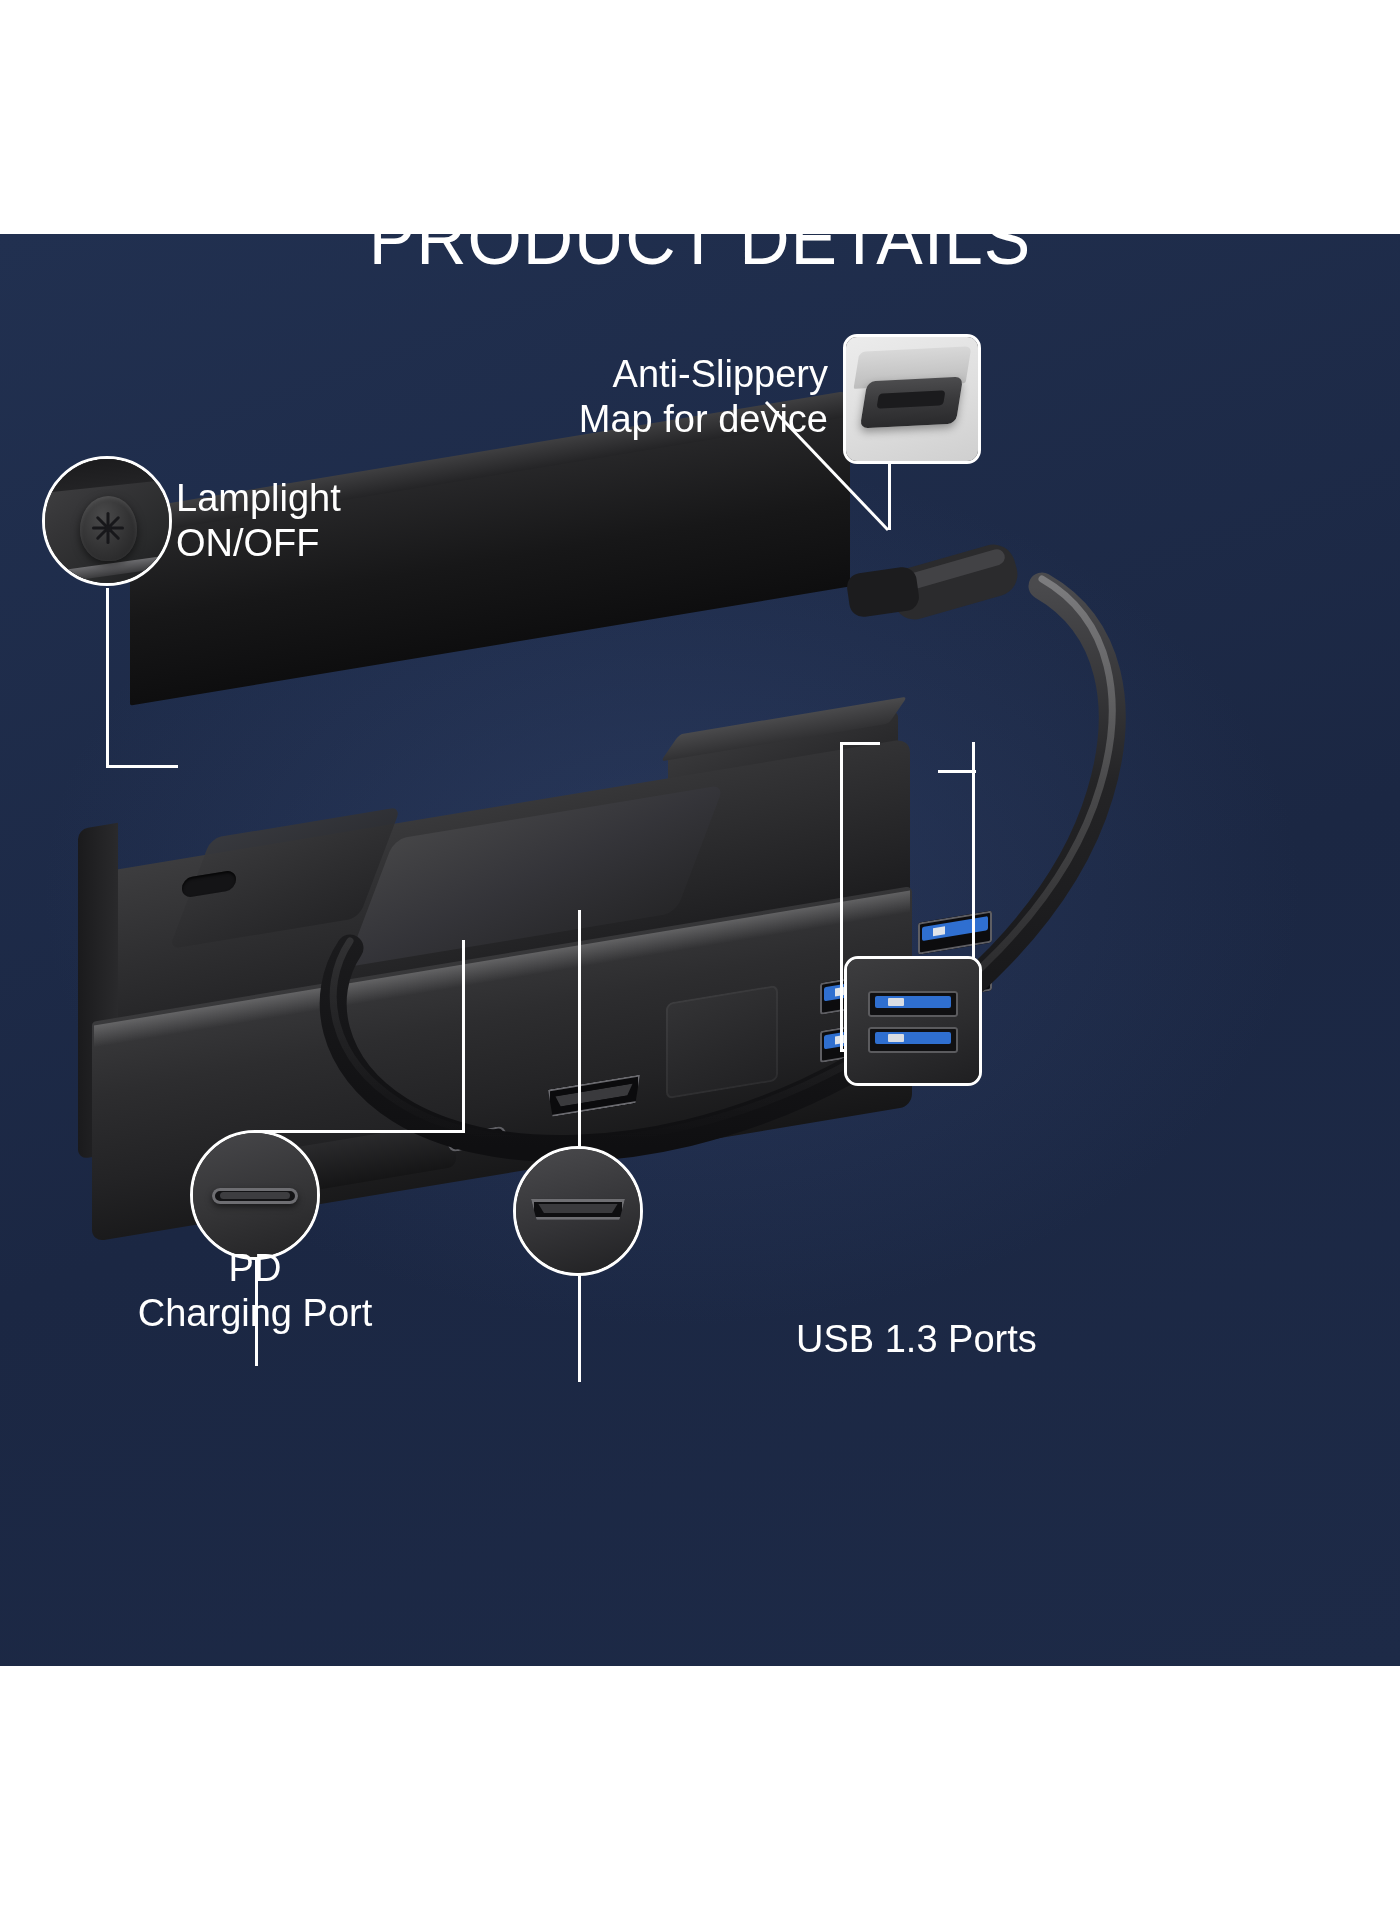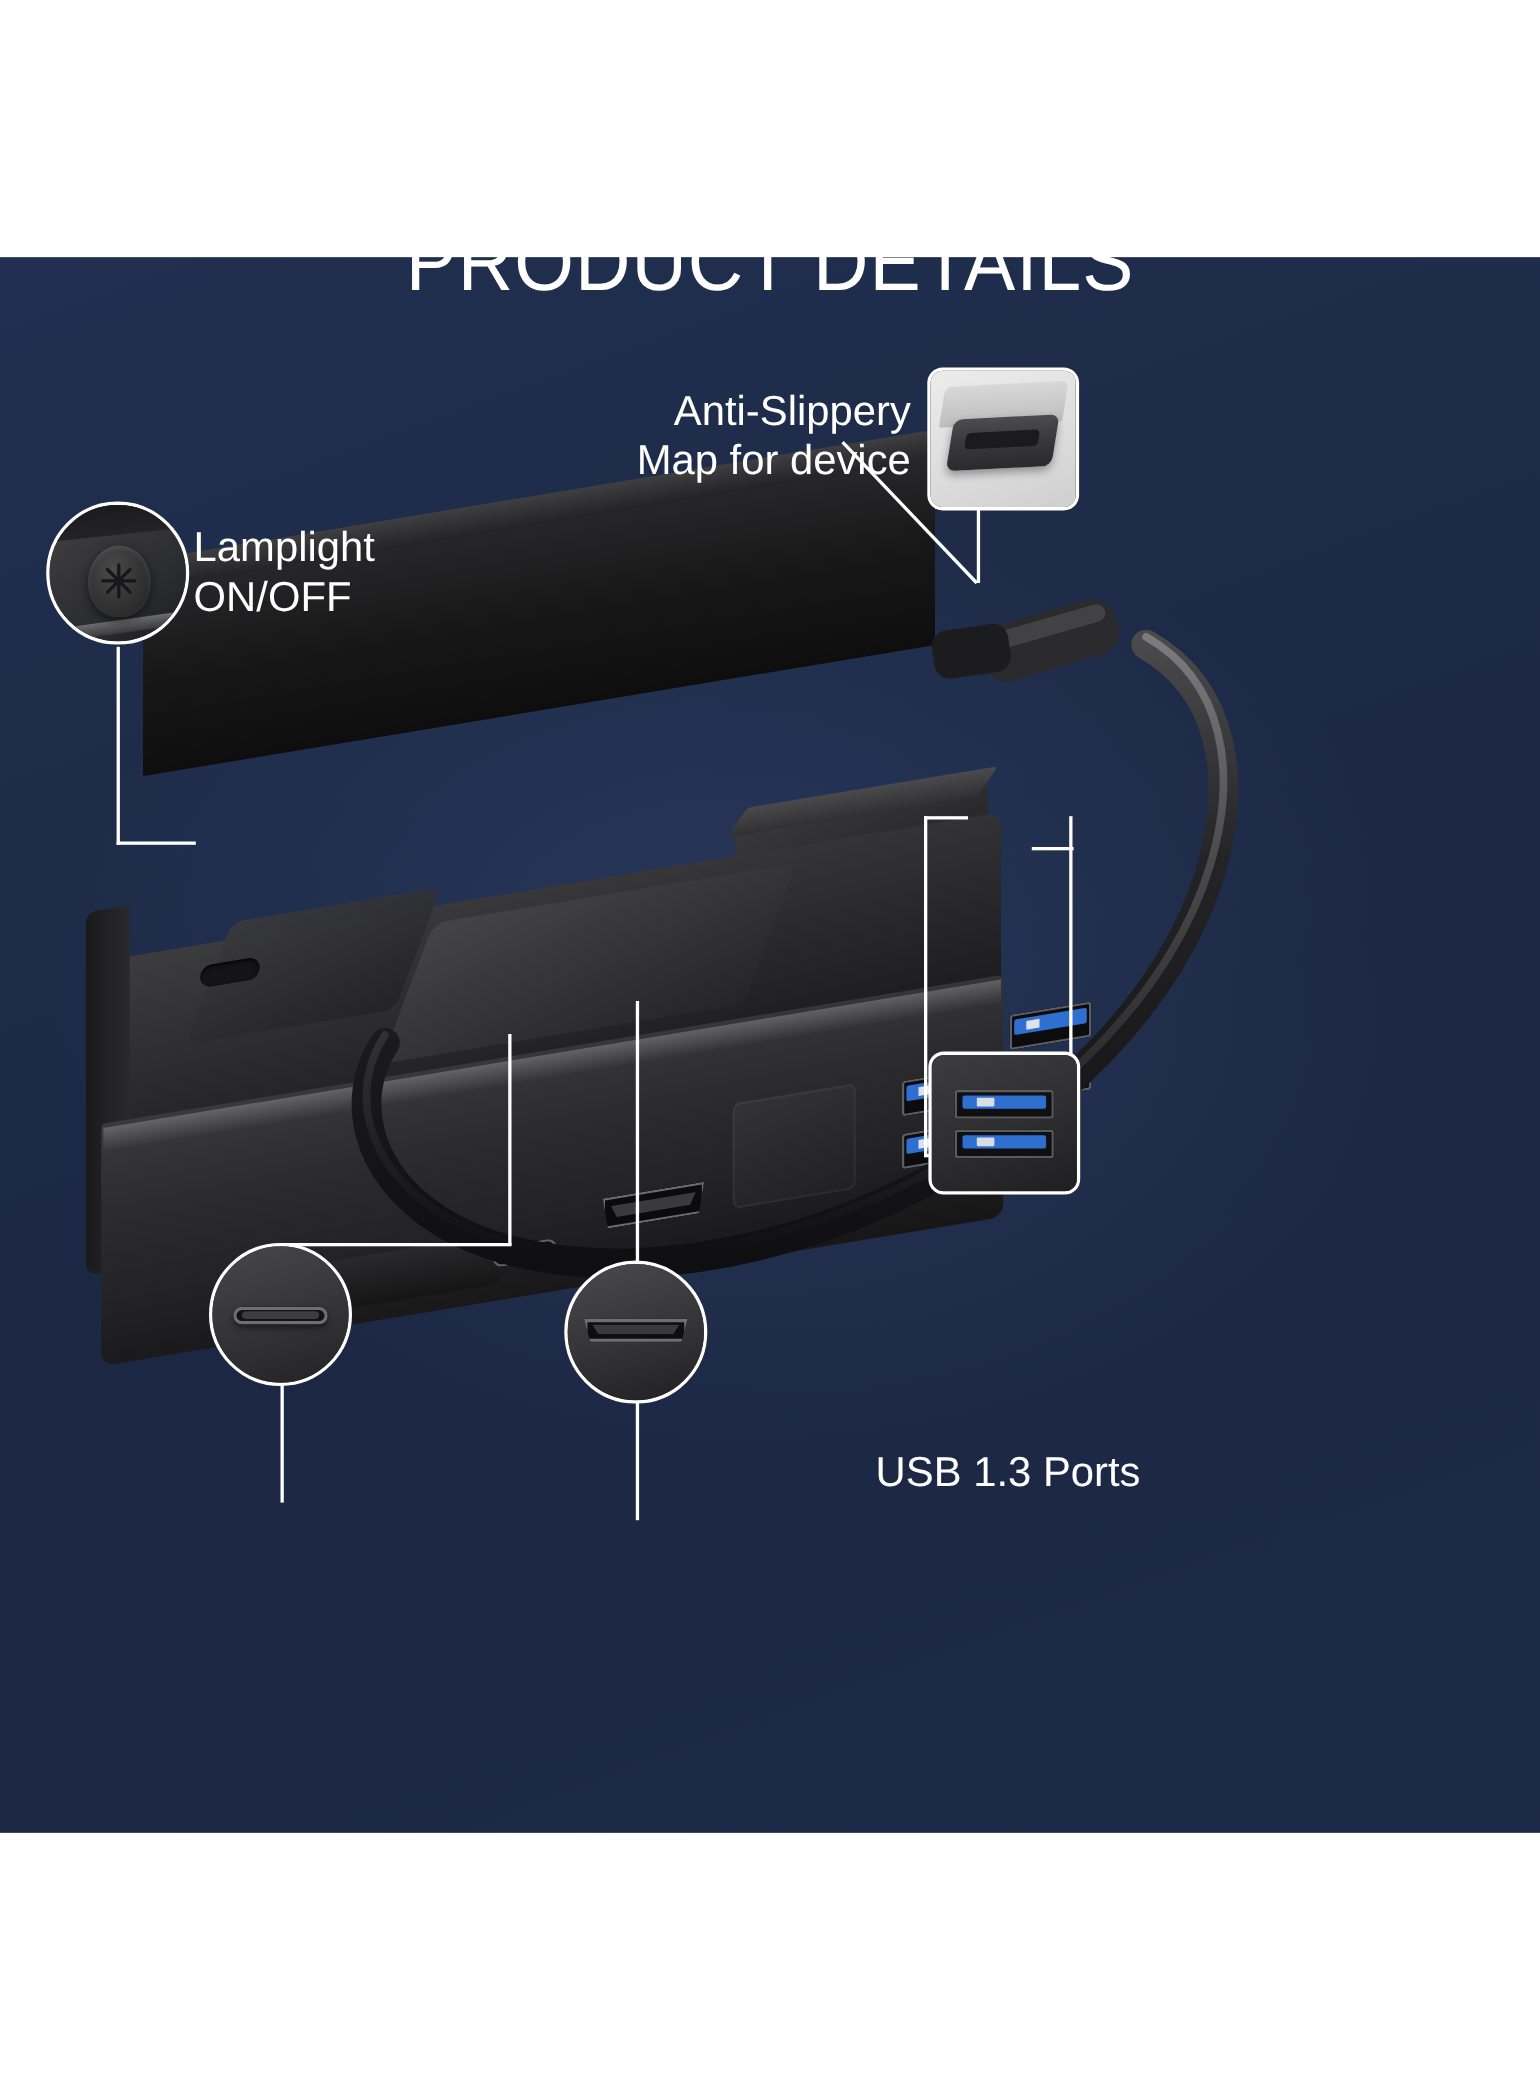--- a/index.html
+++ b/index.html
@@ -409,19 +409,21 @@
     </div>
 
     <div class="lbl right" style="left:460px;top:118px;width:368px;">Anti-Slippery
 Map for device</div>
 
     <div class="lbl" style="left:176px;top:242px;width:320px;">Lamplight
 ON/OFF</div>
 
     <div class="lbl" style="left:796px;top:1083px;width:400px;">USB 1.3 Ports</div>
 
+    <div class="lbl center" style="left:95px;top:1012px;width:320px;">PD
+Charging Port</div>
 
 
   </div>
 
   <div class="title">PRODUCT DETAILS</div>
 
 </div>
 
 </body></html>

